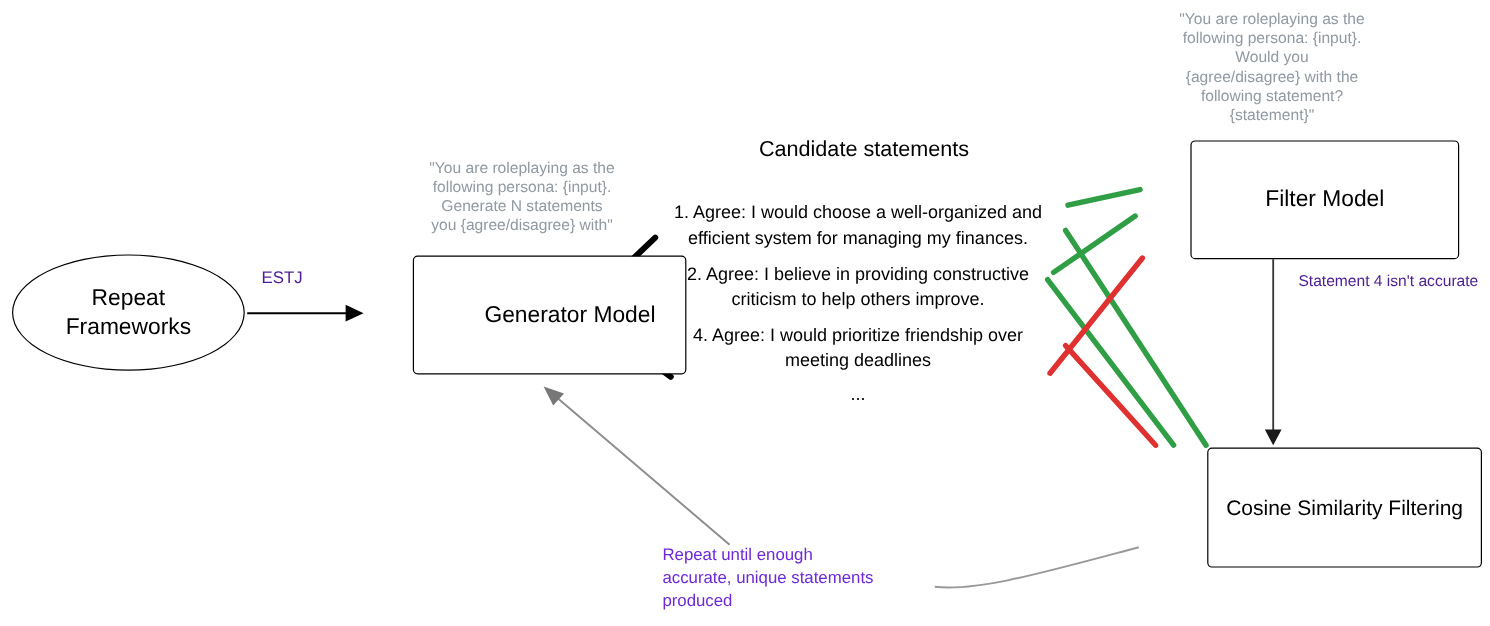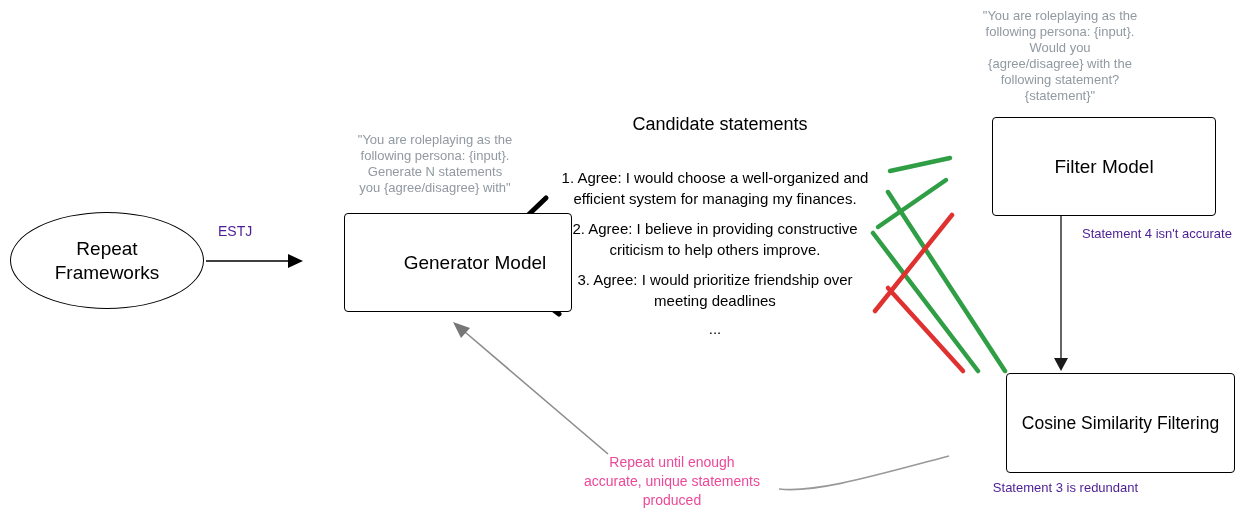--- a/index.html
+++ b/index.html
@@ -66,24 +66,23 @@
   }
   .ellipsis-row {
     font-size:15px;
     text-align:center;
     margin-top:4px;
   }
   #repeat-note {
     position:absolute;
     left:552px; top:453px; width:240px;
     font-size:14px; line-height:19px;
-    text-align:center;
     white-space:pre-line;
     z-index:3;
-    color:#ec4899;
+    color:#6d28d9;
   }
 </style>
 </head>
 <body>
 
 <div id="canvas">
 
   <svg id="edge-layer" viewBox="0 0 1242 522" xmlns="http://www.w3.org/2000/svg">
 
     <g>
@@ -142,28 +141,27 @@
 following statement?
 {statement}"</div>
 
   <div id="candidate-title">Candidate statements</div>
 
   <div id="statements">
     <div class="stmt">1. Agree: I would choose a well-organized and
 efficient system for managing my finances.</div>
     <div class="stmt">2. Agree: I believe in providing constructive
 criticism to help others improve.</div>
-    <div class="stmt">3. Agree: I would prioritize friendship over
+    <div class="stmt">4. Agree: I would prioritize friendship over
 meeting deadlines</div>
     <div class="ellipsis-row">...</div>
   </div>
 
   <div class="small-label" style="left:218px; top:223px; font-size:14px;">ESTJ</div>
 
   <div class="small-label" style="left:1070px; top:226px;margin-left:12px;">Statement 4 isn't accurate</div>
 
-  <div class="small-label center" style="left:951px; top:480px; width:229px;">Statement 3 is redundant</div>
 
   <div id="repeat-note">Repeat until enough
 accurate, unique statements
 produced</div>
 
 </div>
 
 </body></html>

